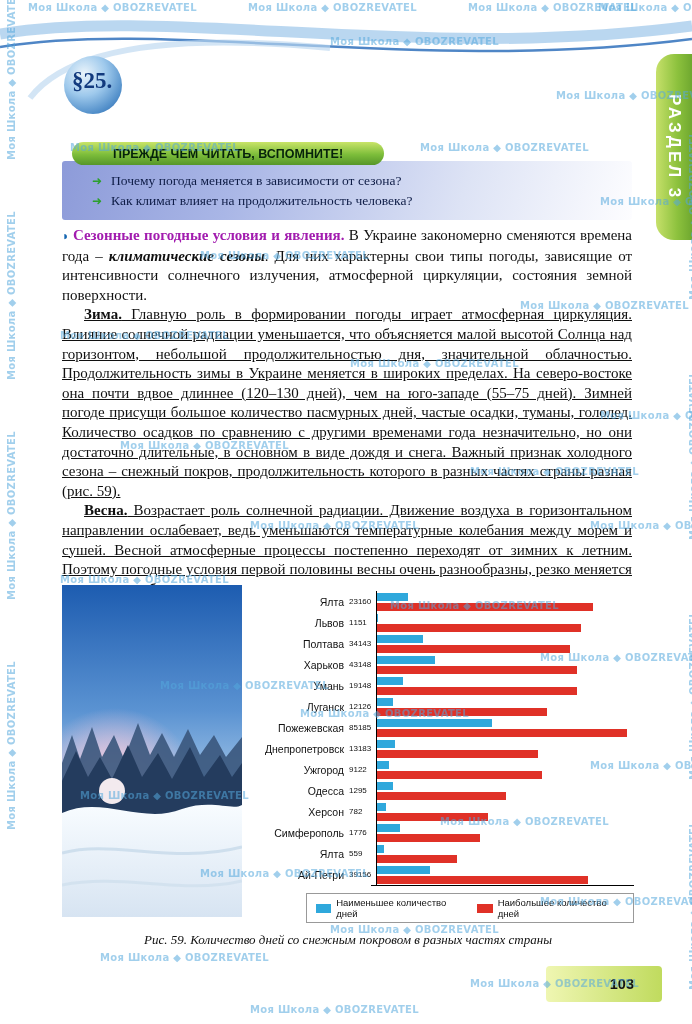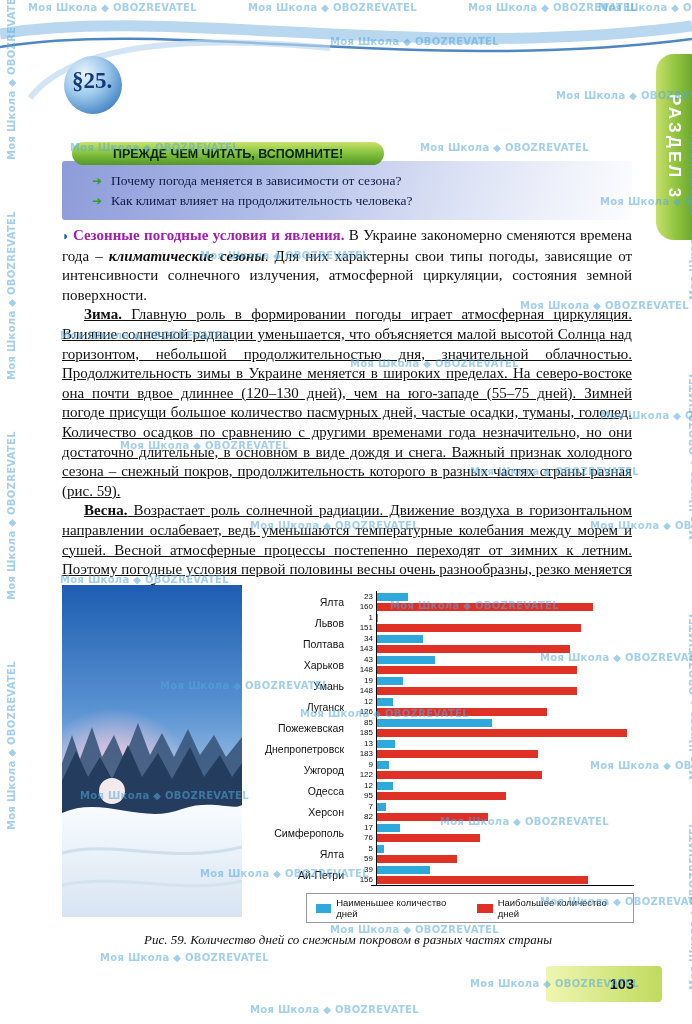--- a/index.html
+++ b/index.html
@@ -50,21 +50,21 @@
   .lead-b{font-weight:bold;}
   .em-bi{font-weight:bold;font-style:italic;}
 
   
   .figure{position:absolute;left:62px;top:585px;width:572px;z-index:3;}
   .fig-row{display:flex;}
   .photo{width:180px;height:332px;flex:none;}
   .chartcol{flex:1;padding:6px 0 0 8px;font-family:"Liberation Sans",sans-serif;}
   .crow{display:flex;height:21px;align-items:center;}
   .clabel{width:94px;text-align:right;padding-right:5px;font-size:10.5px;color:#111;flex:none;}
-  .cnums{width:27px;flex:none;display:flex;flex-direction:column;justify-content:center;
+  .cnums{width:27px;flex:none;display:flex;flex-direction:row;justify-content:flex-start;
       text-align:right;padding-right:3px;box-sizing:border-box;}
   .cnums span{font-size:8px;line-height:9.5px;color:#111;}
   .cbars{flex:1;display:flex;flex-direction:column;justify-content:center;gap:2px;
       border-left:1.5px solid #000;align-self:stretch;}
   .bar{height:8px;}
   .axis{border-top:1.5px solid #000;margin-left:121px;}
   .legend{margin:7px 0 0 56px;display:inline-flex;gap:14px;align-items:center;
       border:1px solid #999;background:#fff;padding:3px 9px;}
   .legend-item{display:flex;gap:5px;align-items:center;font-size:9.5px;color:#111;}
   .swatch{width:16px;height:9px;display:inline-block;}

